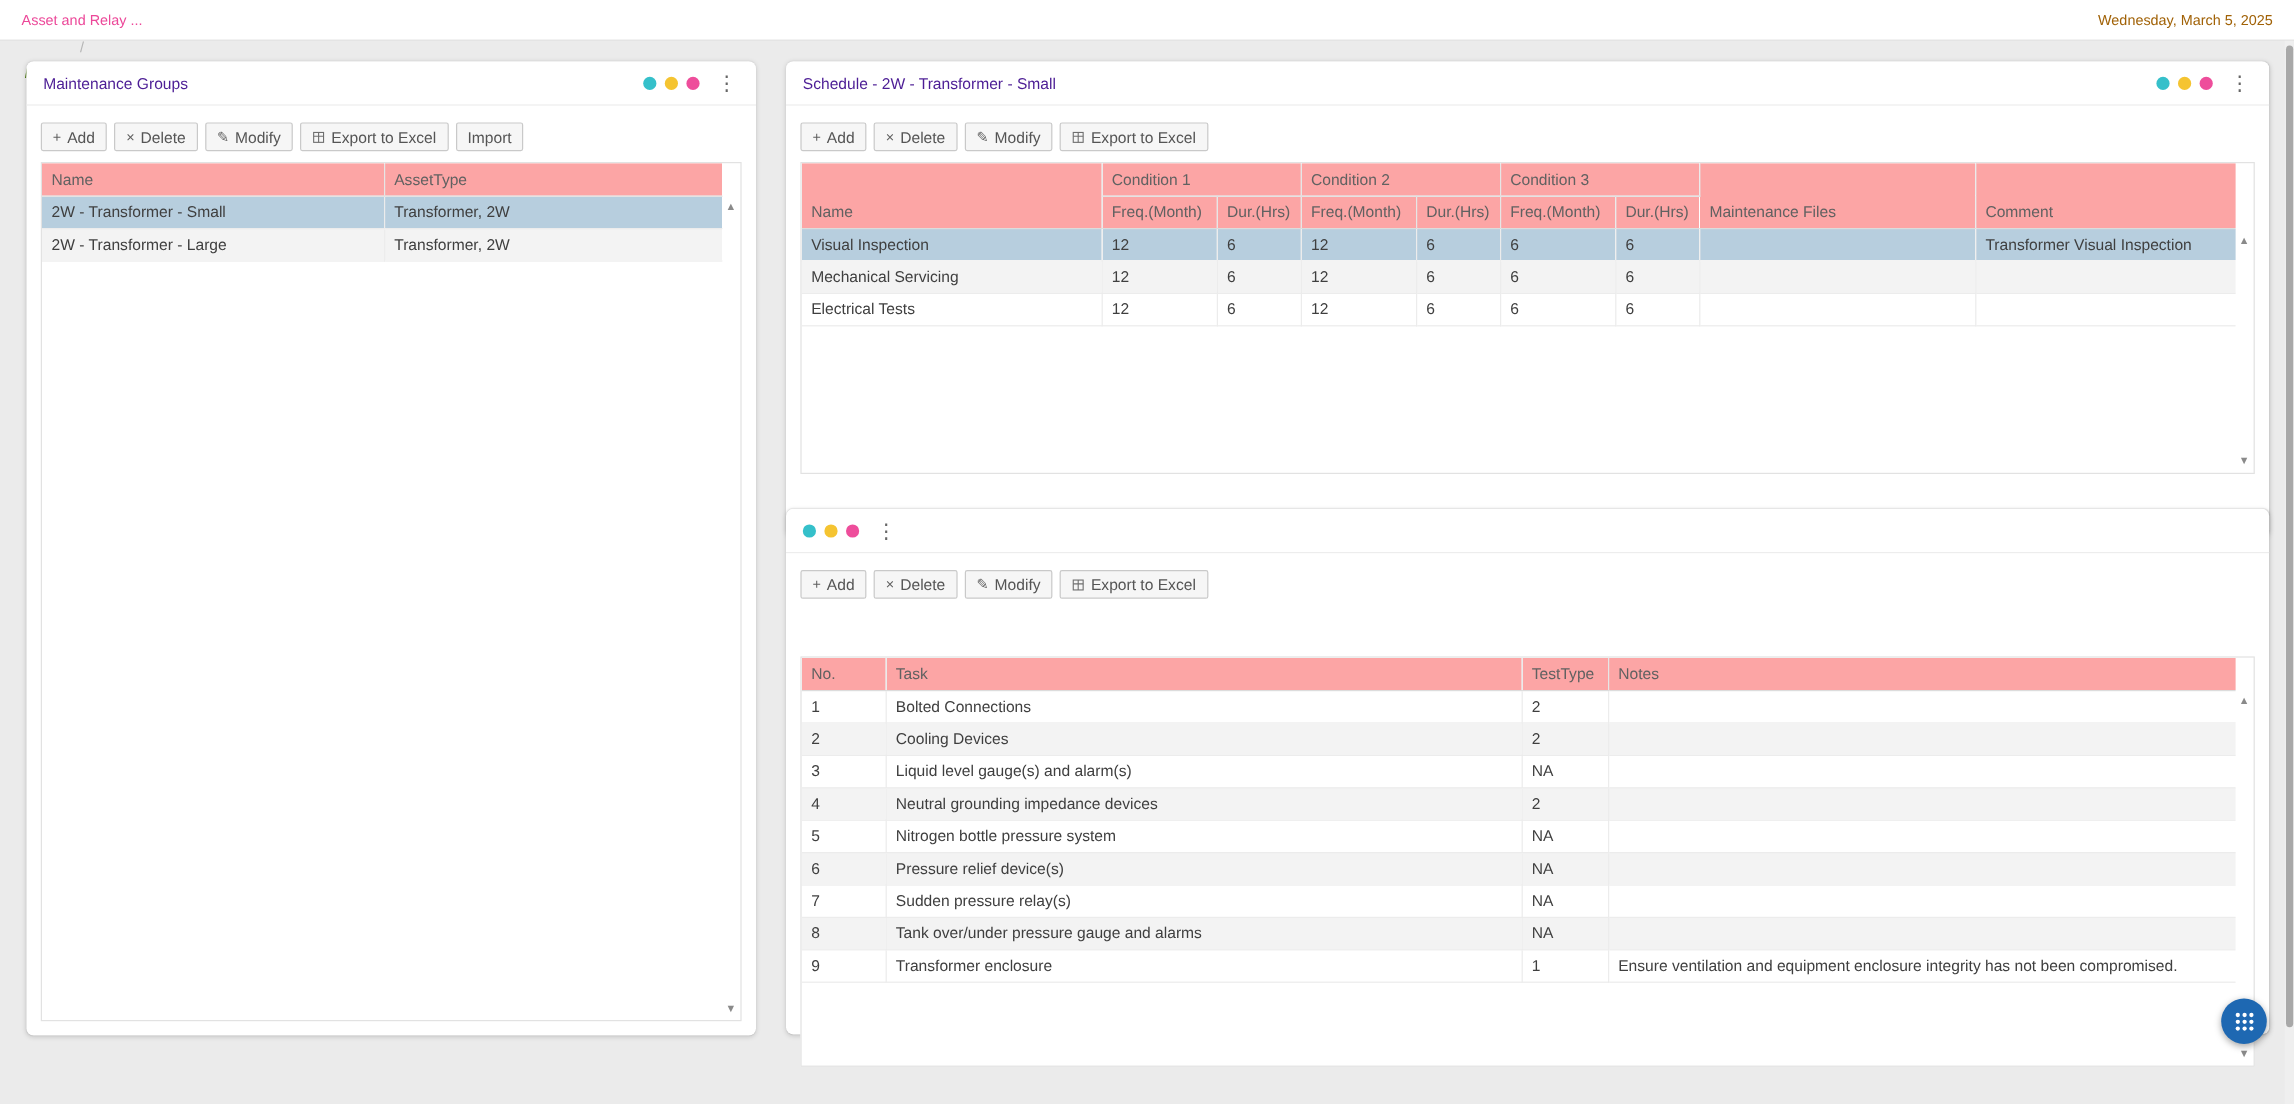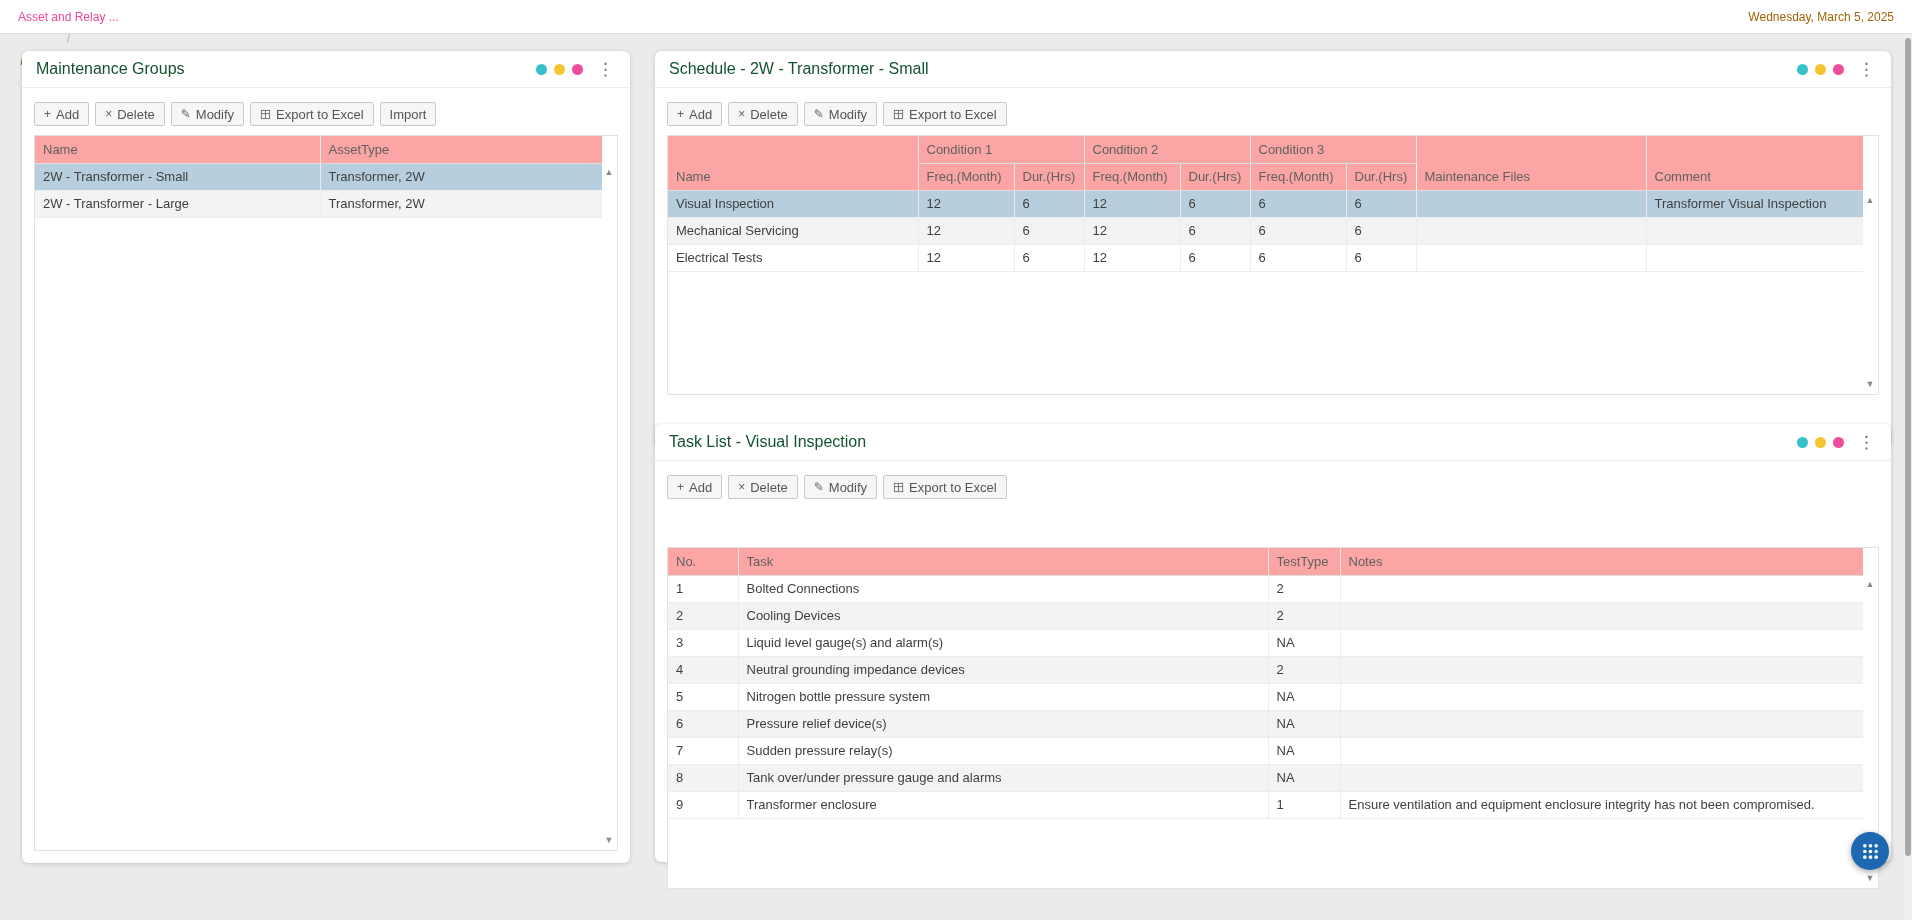--- a/index.html
+++ b/index.html
@@ -32,21 +32,21 @@
     box-shadow:0 1px 4px rgba(0,0,0,.16), 0 0 1px rgba(0,0,0,.1);
   }
   #panel-groups   { left:22px;  top:51px;  width:608px;  height:812px; }
   #panel-schedule { left:655px; top:51px;  width:1236px; height:396px; }
   #panel-tasks    { left:655px; top:424px; width:1236px; height:438px; }
 
   .panel-head {
     height:37px; display:flex; align-items:center;
     padding:0 14px; border-bottom:1px solid #ededed;
   }
-  .panel-title { flex:1; font-size:16px; color:#14532d; }
+  .panel-title { flex:1; font-size:13px; color:#4c1d95; }
   .dots { display:flex; align-items:center; gap:7px; margin-right:12px; }
   .dot { width:11px; height:11px; border-radius:50%; display:inline-block; }
   .dot.teal   { background:#35c0ca; }
   .dot.yellow { background:#f5c431; }
   .dot.pink   { background:#ee4d9b; }
   .kebab { color:#666; font-size:17px; line-height:1; cursor:pointer; padding:0 2px; }
 
   .panel-body { padding:14px 12px 12px 12px; }
 
   
@@ -294,21 +294,20 @@
         </tbody>
       </table>
       <span class="arr up" style="top:60px">▲</span>
       <span class="arr down">▼</span>
     </div>
   </div>
 </section>
 
 <section class="panel" id="panel-tasks">
   <header class="panel-head">
-    <span class="panel-title">Task List - Visual Inspection</span>
     <span class="dots">
       <i class="dot teal"></i>
       <i class="dot yellow"></i>
       <i class="dot pink"></i>
     </span>
     <span class="kebab">⋮</span>
   </header>
   <div class="panel-body">
     <div class="toolbar">
       <button class="btn">

